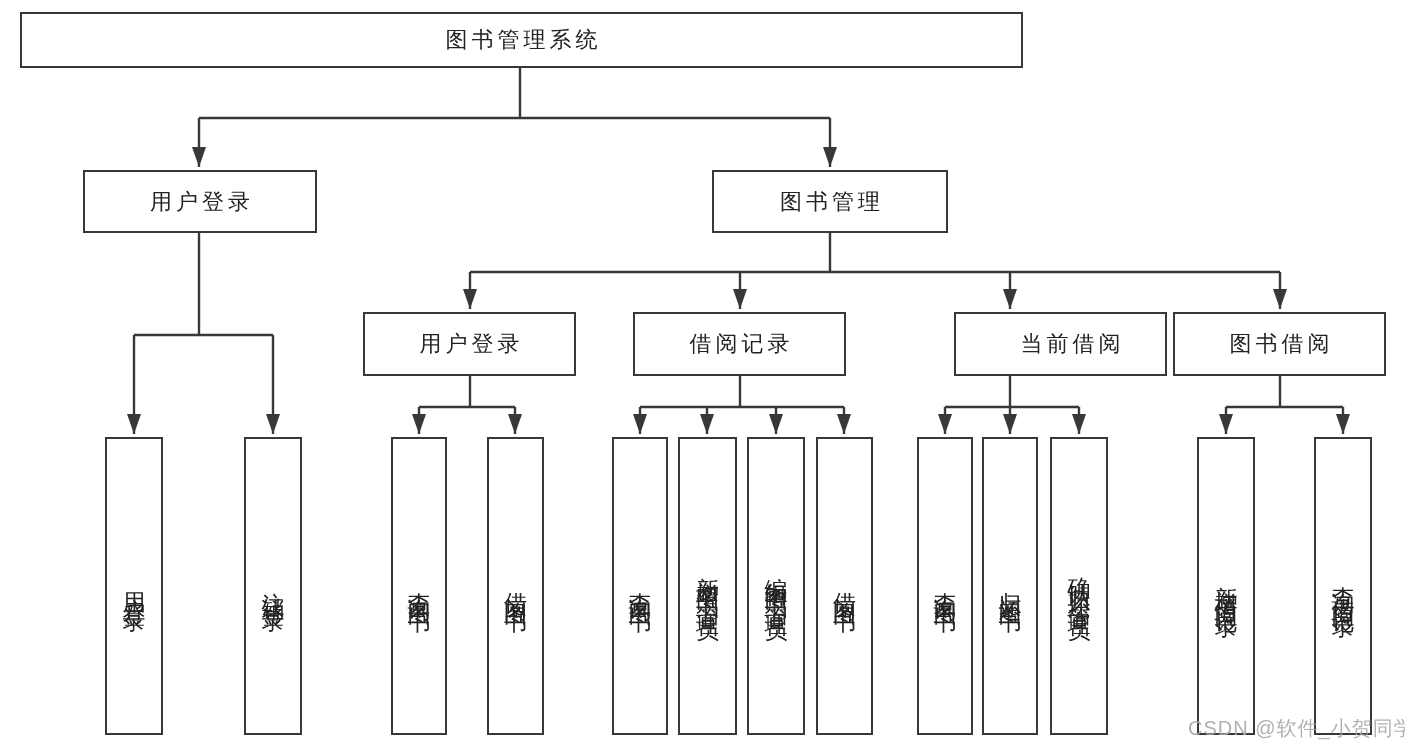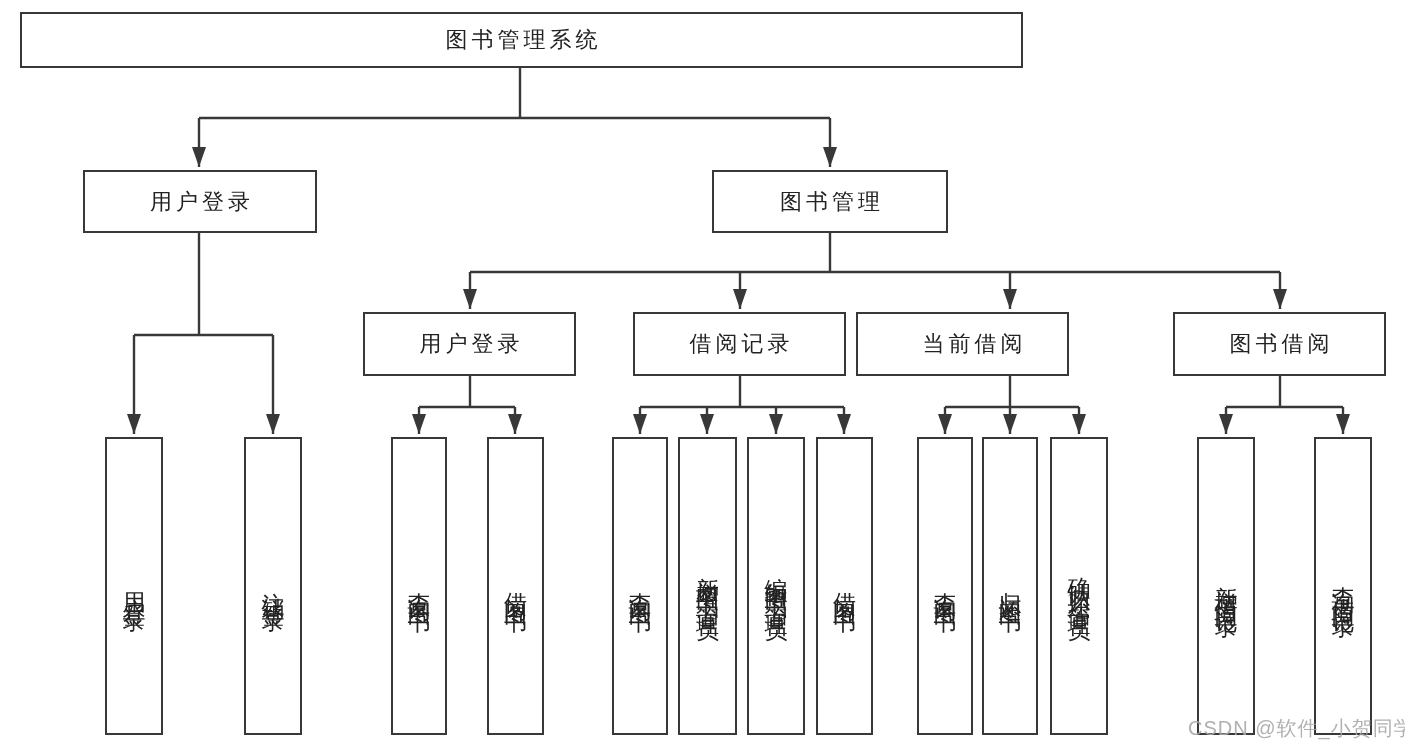--- a/index.html
+++ b/index.html
@@ -132,21 +132,21 @@
     <path class="wire arrow" d="M1343 407 V434"></path>
   </svg>
 
   <div class="node hlabel root">图书管理系统</div>
 
   <div class="node hlabel l2" style="left:83px; width:234px;">用户登录</div>
   <div class="node hlabel l2" style="left:712px; width:236px;">图书管理</div>
 
   <div class="node hlabel l3" style="left:363px;">用户登录</div>
   <div class="node hlabel l3" style="left:633px;">借阅记录</div>
-  <div class="node hlabel l3" style="left:856px;padding-left:20px;">当前借阅</div>
+  <div class="node hlabel l3" style="left:954px;padding-left:20px;">当前借阅</div>
   <div class="node hlabel l3" style="left:1173px;">图书借阅</div>
 
   <div class="node leaf" style="left:105px; width:58px;">用户登录</div>
   <div class="node leaf" style="left:244px; width:58px;">注销登录</div>
 
   <div class="node leaf" style="left:391px; width:56px;">查询图书</div>
   <div class="node leaf" style="left:487px; width:57px;">借阅图书</div>
 
   <div class="node leaf" style="left:612px; width:56px;">查询图书</div>
   <div class="node leaf" style="left:678px; width:59px;">新增图书（管理员）</div>

